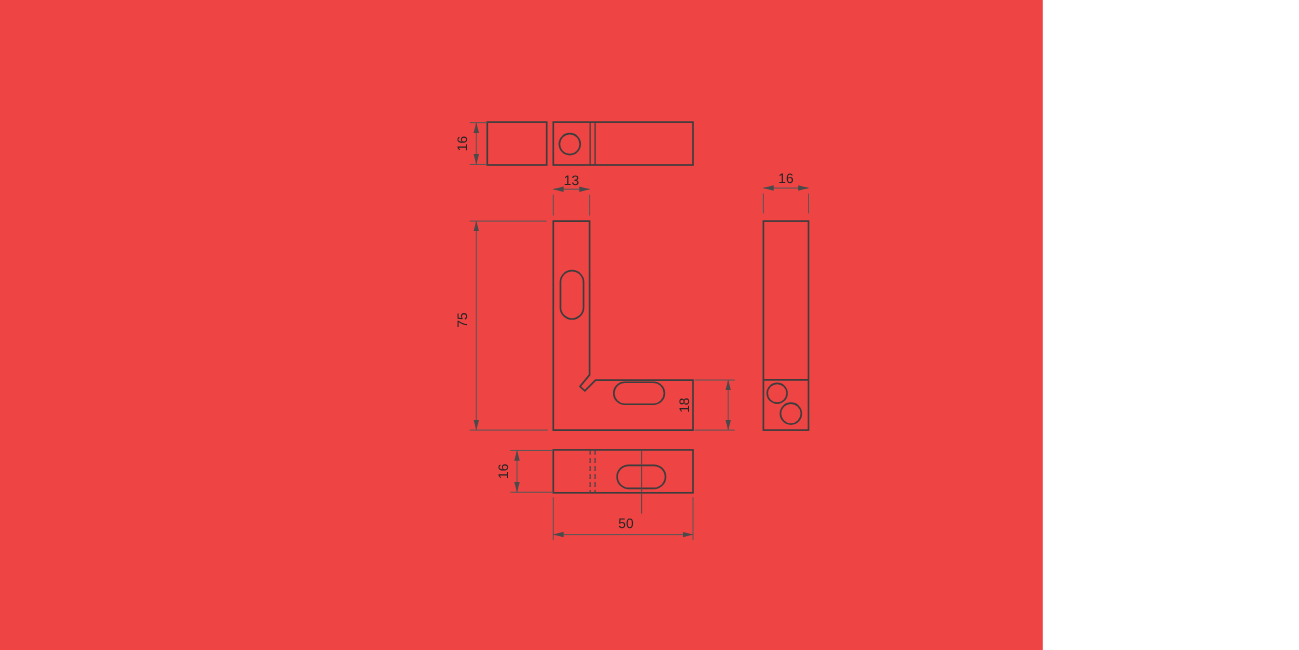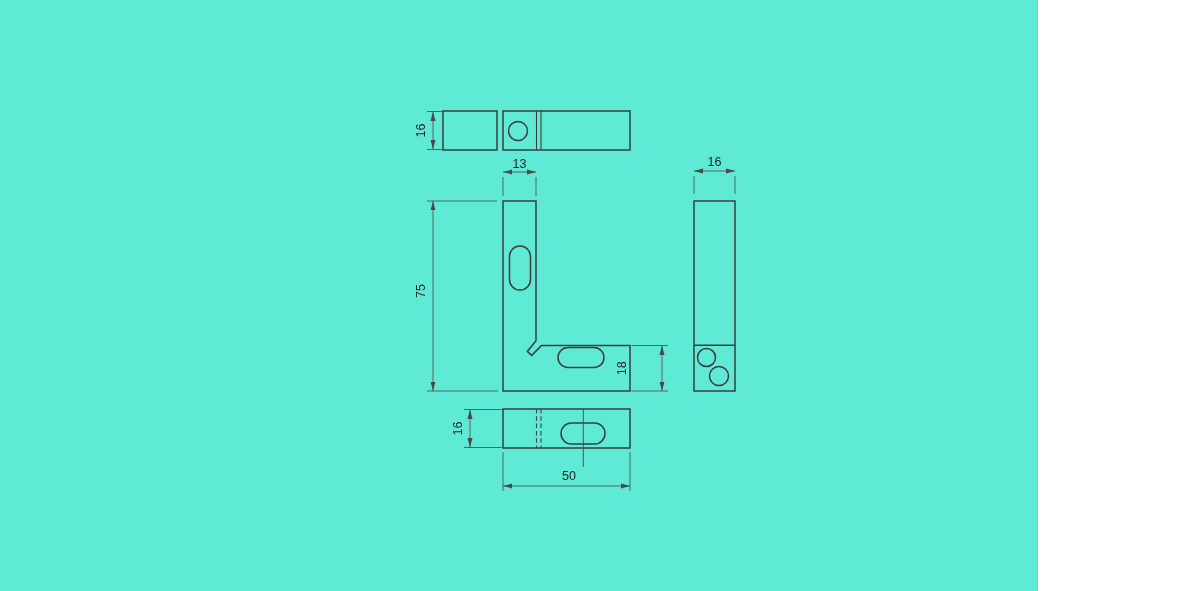--- a/index.html
+++ b/index.html
@@ -1,19 +1,19 @@
 <!DOCTYPE html>
 <html><head>
 <meta charset="utf-8">
 <style>
   html,body{margin:0;padding:0;background:#ffffff;}
   .canvas{
     position:relative;
-    width:1038px;height:591px;
-    background:#5eead4;
+    width:948px;height:591px;
+    background:#ef4444;
     font-family:"Liberation Sans","DejaVu Sans",sans-serif;
     overflow:hidden;
   }
   svg{display:block;}
   .obj{stroke:#3d3d3d;stroke-width:1.5;fill:none;}
   .obj-thin{stroke:#3d3d3d;stroke-width:1.1;fill:none;}
   .hidden-line{stroke:#444444;stroke-width:1.1;fill:none;stroke-dasharray:4.5 2.8;}
   .centerline{stroke:#4a4a4a;stroke-width:0.9;fill:none;}
   .dim{stroke:#575757;stroke-width:0.9;fill:none;}
   .dim-text{

